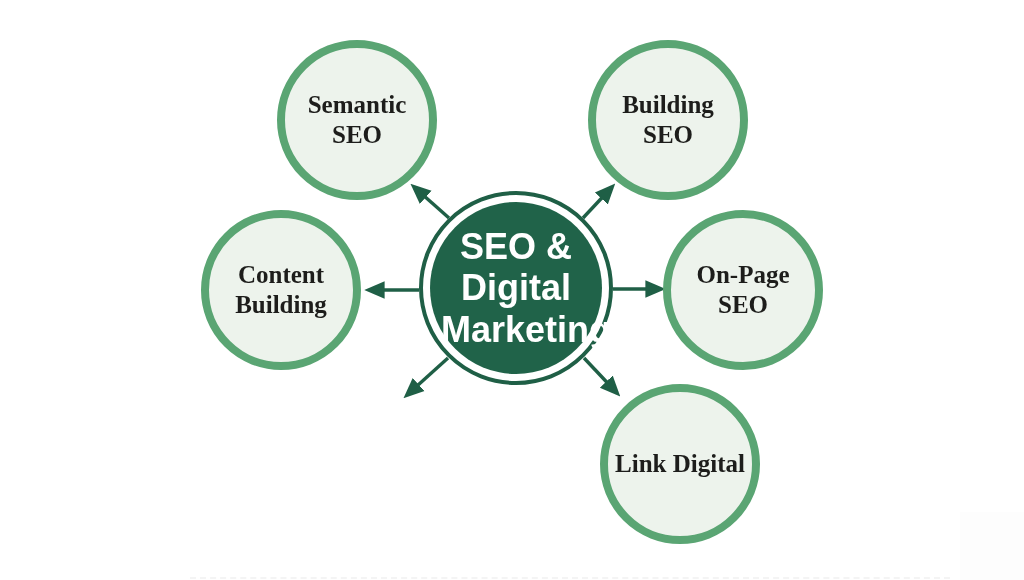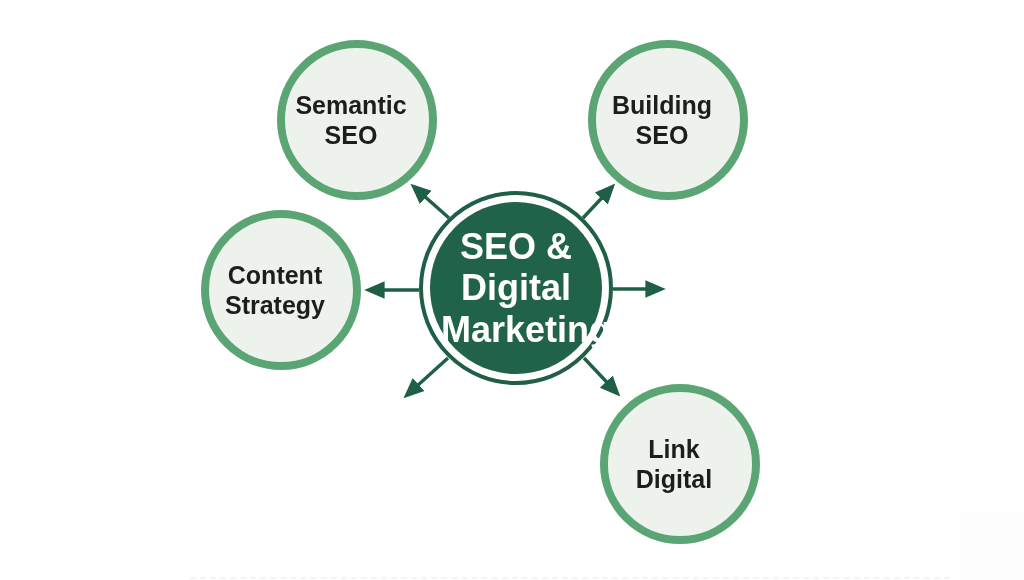--- a/index.html
+++ b/index.html
@@ -24,22 +24,23 @@
 
   .sat {
     position: absolute;
     width: 144px;
     height: 144px;
     border-radius: 50%;
     border: 8px solid var(--satellite-border, #5aa573);
     background: var(--satellite-fill, #edf3ec);
     display: flex;
     align-items: center;
-    justify-content: flex-start;
+    justify-content: center;
     text-align: center;
+    font-family: Liberation Serif, serif;
   }
   .sat .label {
     display: block;
     width: 132px;
     color: var(--satellite-text, #1d1d1b);
     font-weight: bold;
     font-size: 25px;
     line-height: 1.2;
   }
   .pos-semantic  { left: 277px; top: 40px;  }
@@ -118,23 +119,26 @@
 
   <div class="sat pos-semantic">
     <span class="label">Semantic SEO</span>
   </div>
 
   <div class="sat pos-technical">
     <span class="label">Building SEO</span>
   </div>
 
   <div class="sat pos-content">
-    <span class="label">Content Strategy</span>
+    <span class="label">Content Building</span>
   </div>
 
+  <div class="sat pos-onpage">
+    <span class="label">On-Page SEO</span>
+  </div>
 
 
   <div class="sat pos-link">
     <span class="label">Link Digital</span>
   </div>
 
   <div class="bottom-divider"></div>
   <div class="corner-highlight"></div>
 
 </div>

